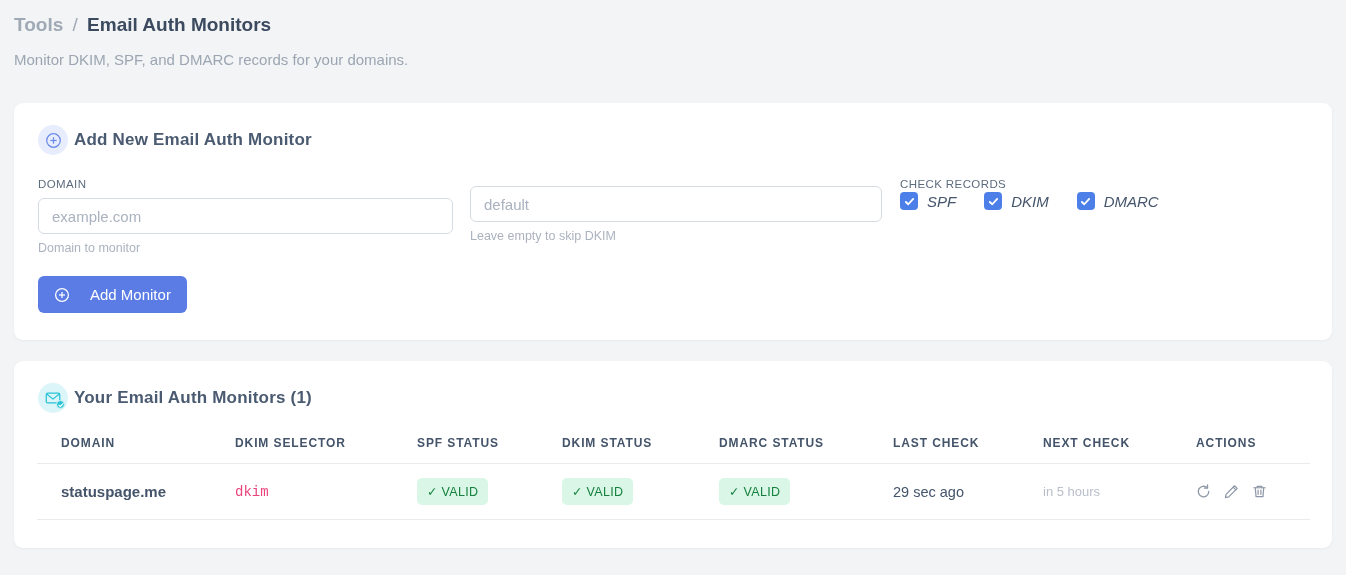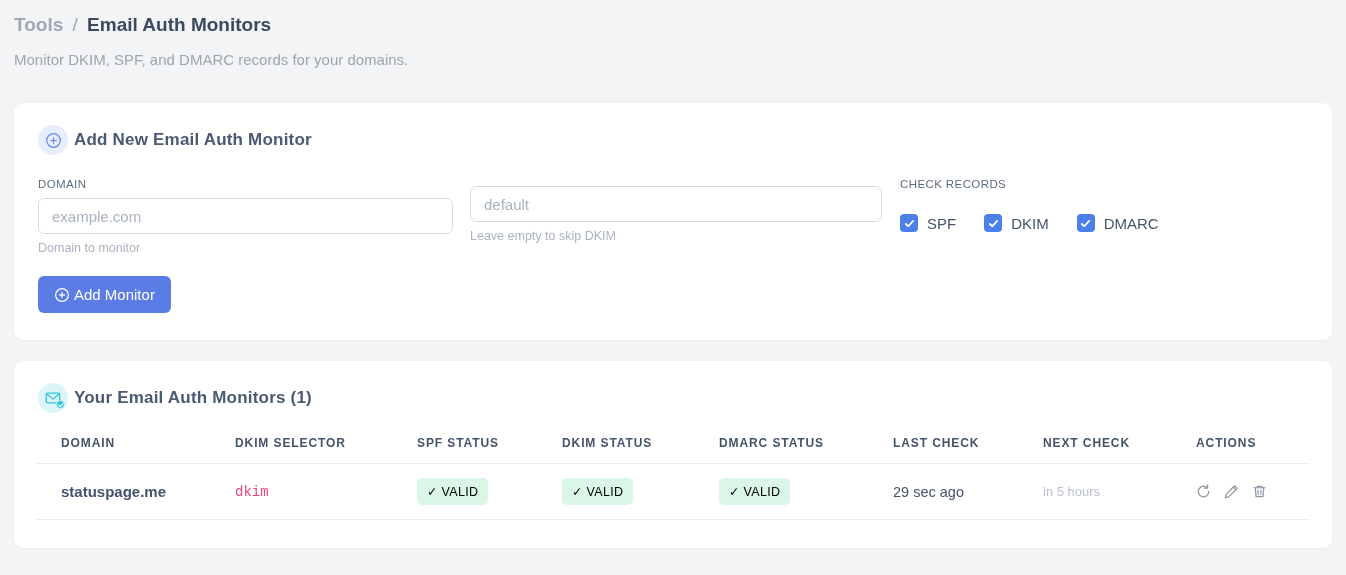--- a/index.html
+++ b/index.html
@@ -51,34 +51,34 @@
     margin-top: 8px; height: 36px;
     border: 1px solid #d6dbe3; border-radius: 6px;
     padding: 0 13px; font-size: 15px; color: #404040;
     font-family: "Liberation Sans", sans-serif;
     outline: none; background: #fff; width: 100%;
   }
   .text-input::placeholder { color: #aab2bf; }
   .field-help { margin-top: 7px; font-size: 12.5px; color: #abb3bf; }
 
   .check-group { }
-  .check-options { display: flex; margin-top: 24px; }
+  .check-options { display: flex; margin-top: 2px; font-style: italic; }
   .check-option { display: flex; align-items: center; margin-right: 28px; cursor: pointer; }
   .checkbox {
     width: 18px; height: 18px; border-radius: 4px;
     background: #4c80e8; color: #fff;
     display: flex; align-items: center; justify-content: center;
     flex: none;
   }
   .checkbox svg { display: block; }
   .check-label { margin-left: 9px; font-size: 15px; color: #44546a; }
 
   .btn-primary {
     margin-top: 21px;
-    display: inline-flex; align-items: center; gap: 4px;
+    display: inline-flex; align-items: center; gap: 20px;
     background: #5a7ce4; color: #ffffff;
     border: none; border-radius: 6px;
     height: 37px; padding: 0 16px;
     font-size: 15px; font-family: "Liberation Sans", sans-serif;
     cursor: pointer;
   }
 
   
   .monitors-table {
     margin: 21px 0 0 23px;
@@ -107,21 +107,21 @@
     font-size: 15px; vertical-align: middle;
     white-space: nowrap;
   }
   td.cell-domain { font-weight: 700; color: #44546a; }
   td.cell-selector {
     font-family: "Liberation Mono", "DejaVu Sans Mono", monospace;
     color: #e8437b; font-size: 14px;
   }
   .status-badge {
     display: inline-block;
-    background: #d9f6e7; color: #000000;
+    background: #d9f6e7; color: #15803d;
     font-size: 12.5px; font-weight: 400;
     padding: 6px 10px; border-radius: 5px;
     letter-spacing: 0.3px;
   }
   td.cell-last { color: #44546a; font-size: 14.5px; }
   td.cell-next { color: #b9c0ca; font-size: 13px; }
   .actions { display: flex; align-items: center; gap: 13px; }
   .action-btn {
     background: none; border: none; padding: 0; cursor: pointer;
     color: #8d97a6; display: flex; align-items: center;

